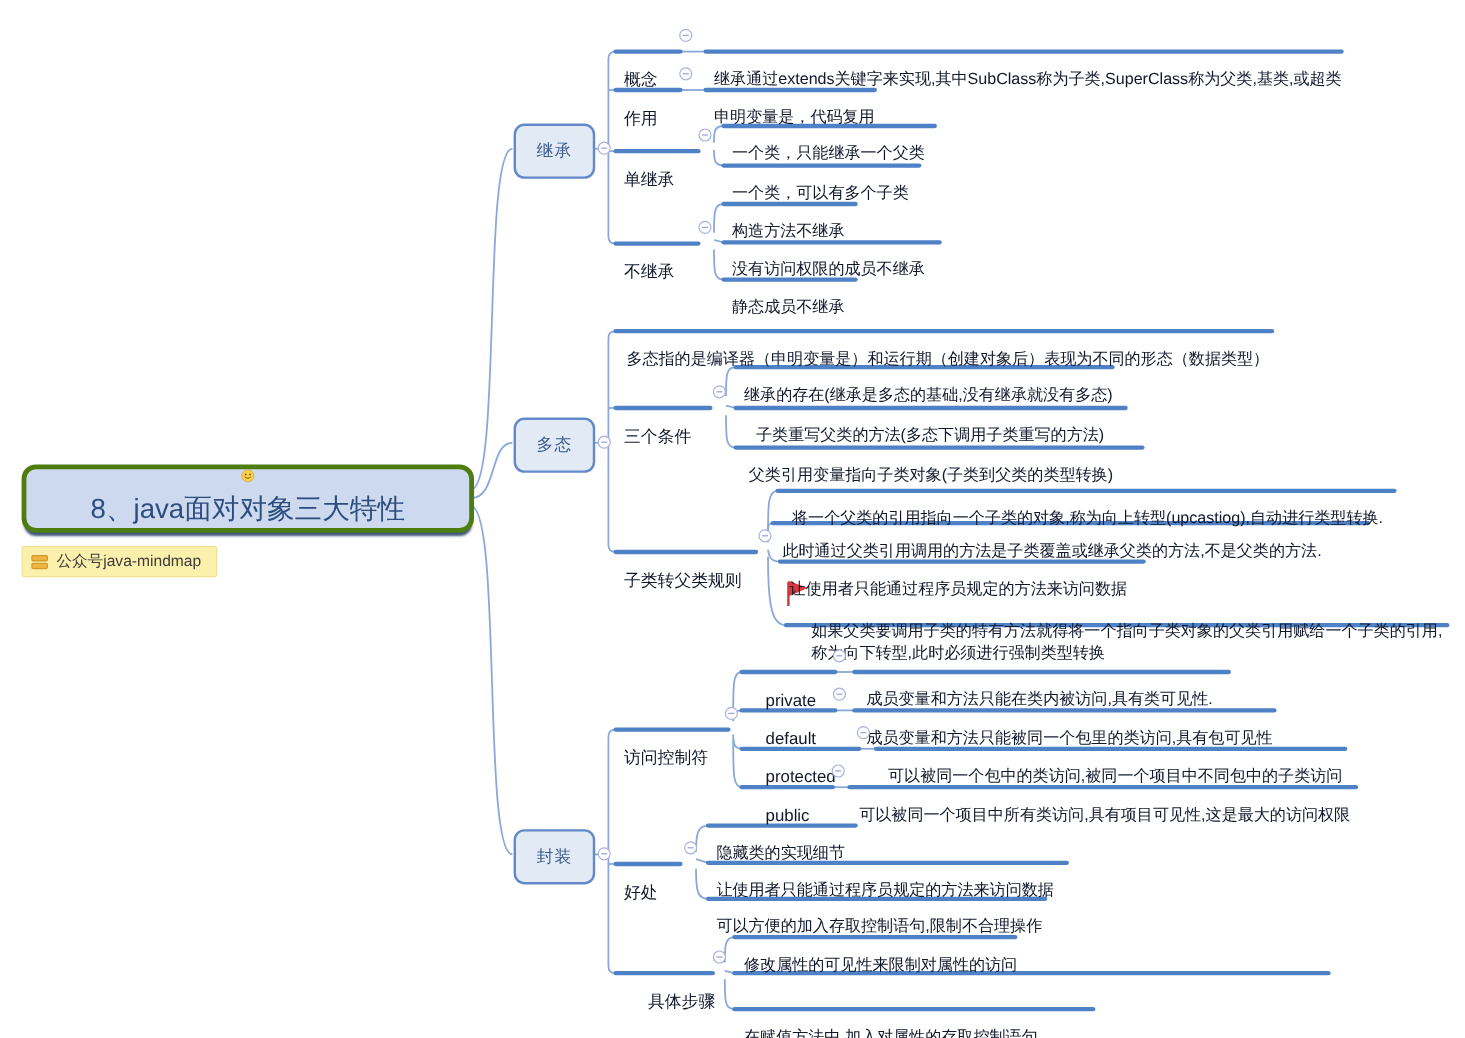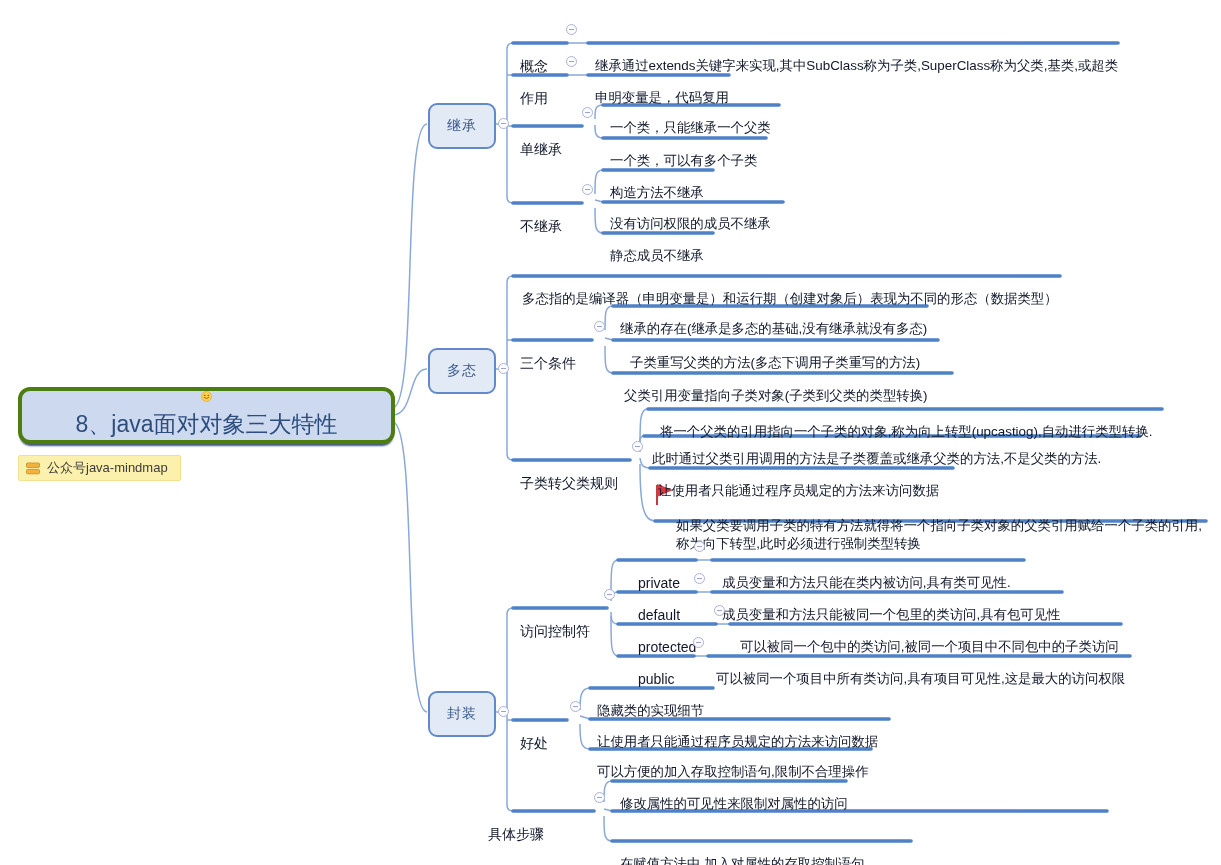--- a/index.html
+++ b/index.html
@@ -173,21 +173,21 @@
   <div class="lbl" style="left:638px;top:579px">default</div>
   <div class="leaf" style="left:722px;top:579px">成员变量和方法只能被同一个包里的类访问,具有包可见性</div>
   <div class="lbl" style="left:638px;top:611px">protected</div>
   <div class="leaf" style="left:740px;top:611px">可以被同一个包中的类访问,被同一个项目中不同包中的子类访问</div>
   <div class="lbl" style="left:638px;top:643px">public</div>
   <div class="leaf" style="left:716px;top:643px">可以被同一个项目中所有类访问,具有项目可见性,这是最大的访问权限</div>
   <div class="lbl" style="left:520px;top:707px">好处</div>
   <div class="leaf" style="left:597px;top:675px">隐藏类的实现细节</div>
   <div class="leaf" style="left:597px;top:706px">让使用者只能通过程序员规定的方法来访问数据</div>
   <div class="leaf" style="left:597px;top:736px">可以方便的加入存取控制语句,限制不合理操作</div>
-  <div class="lbl" style="left:488px;top:798px">具体步骤</div>
+  <div class="lbl" style="left:540px;top:798px">具体步骤</div>
   <div class="leaf" style="left:620px;top:768px">修改属性的可见性来限制对属性的访问</div>
   <div class="leaf" style="left:620px;top:828px">在赋值方法中,加入对属性的存取控制语句</div>
 
   <div class="minus" style="left:498px;top:118px"></div>
   <div class="minus" style="left:498px;top:363px"></div>
   <div class="minus" style="left:498px;top:706px"></div>
   <div class="minus" style="left:566px;top:24px"></div>
   <div class="minus" style="left:566px;top:56px"></div>
   <div class="minus" style="left:582px;top:107px"></div>
   <div class="minus" style="left:582px;top:184px"></div>

